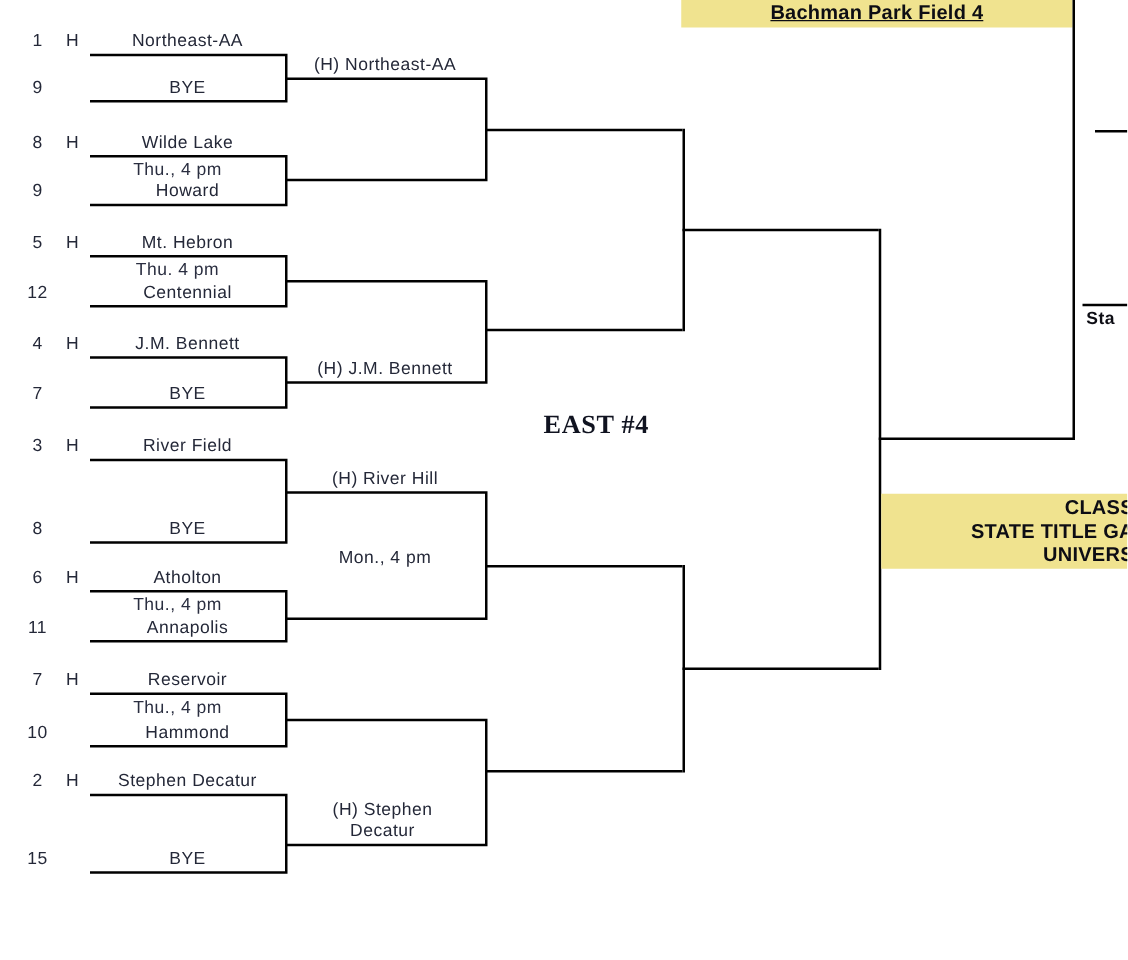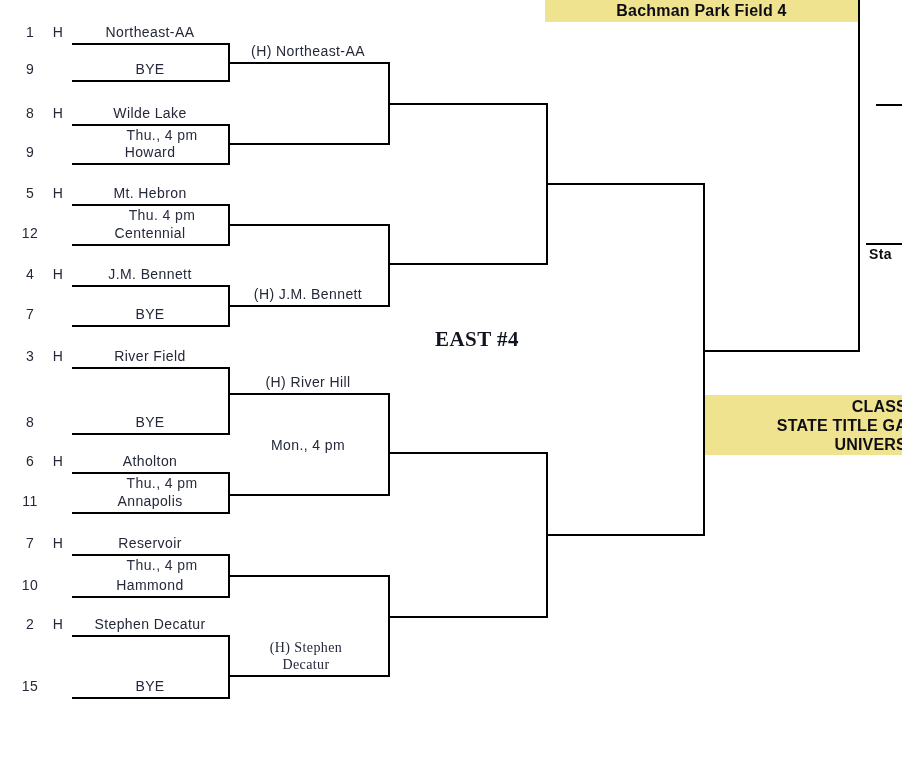--- a/index.html
+++ b/index.html
@@ -7,27 +7,27 @@
     position:relative;width:902px;height:768px;background:#ffffff;
     overflow:hidden;font-family:"Liberation Sans",sans-serif;color:#242838;
   }
   .hline{position:absolute;height:2px;background:#000;}
   .vline{position:absolute;width:2px;background:#000;}
   .txt{position:absolute;font-size:14px;letter-spacing:0.4px;line-height:16px;
        text-align:center;white-space:nowrap;color:#242838;}
   .seed{left:16px;width:28px;}
   .host{left:48px;width:20px;}
   .team{left:72px;width:156px;}
-  .time{left:84px;width:156px;color:#2a2e40;}
+  .time{left:64px;width:156px;color:#2a2e40;}
   .adv{left:228px;width:160px;}
-  .adv2{left:228px;width:156px;line-height:17px;white-space:normal;font-family:Liberation Serif, serif;}
+  .adv2{left:228px;width:156px;line-height:17px;white-space:normal;}
   .banner{
     position:absolute;left:545px;top:0;width:313px;height:22px;background:#f0e38f;
     display:flex;align-items:center;justify-content:center;
-    font-size:16px;font-weight:bold;color:#0d0d14;letter-spacing:0.2px;
+    font-size:16px;font-weight:bold;color:#0d0d14;letter-spacing:0.2px;text-decoration:underline;
   }
   .statebox{
     position:absolute;left:705px;top:395px;width:197px;height:60px;background:#f0e38f;
     padding-top:2px;box-sizing:border-box;
   }
   .statebox div{
     font-size:16px;font-weight:bold;line-height:19px;color:#0d0d14;
     text-align:right;white-space:nowrap;margin-right:-5px;letter-spacing:0.2px;
   }
   .region-title{

